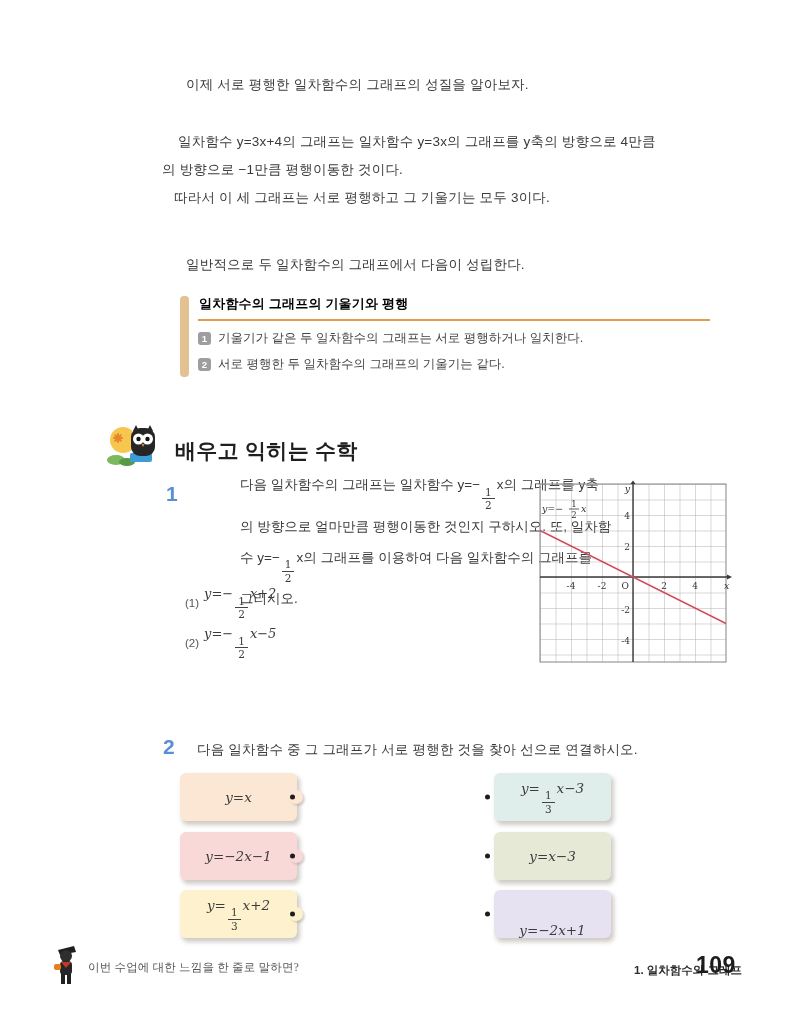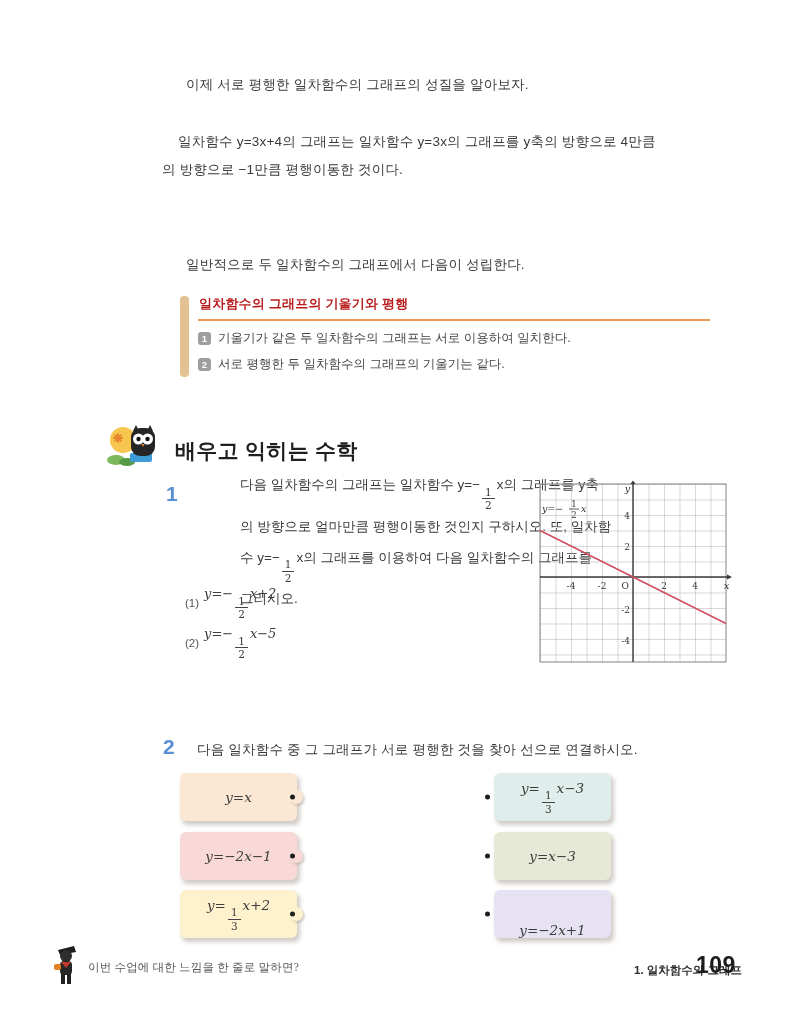--- a/index.html
+++ b/index.html
@@ -54,31 +54,32 @@
 </head>
 <body>
 
 <div class="page">
 
   <div class="abs body-line" style="left:186px;top:76px;">이제 서로 평행한 일차함수의 그래프의 성질을 알아보자.</div>
 
   <div class="abs para2" style="left:162px;top:128px;">
     <div class="body-line" style="padding-left:16px;">일차함수 y=3x+4의 그래프는 일차함수 y=3x의 그래프를 y축의 방향으로 4만큼</div>
     <div class="body-line">의 방향으로 −1만큼 평행이동한 것이다.</div>
+    <div class="body-line" style="padding-left:12px;margin-top:1px;">따라서 이 세 그래프는 서로 평행하고 그 기울기는 모두 3이다.</div>
   </div>
 
   <div class="abs body-line" style="left:186px;top:256px;">일반적으로 두 일차함수의 그래프에서 다음이 성립한다.</div>
 
   <div class="rule-box">
     <div class="rule-bar" style="background: rgb(227, 193, 147);"></div>
     <div class="rule-content">
-      <div class="rule-title" style="color: #b91c1c;">일차함수의 그래프의 기울기와 평행</div>
+      <div class="rule-title" style="color: #000000;">일차함수의 그래프의 기울기와 평행</div>
       <div class="rule-item">
         <span class="badge">1</span>
-        <span>기울기가 같은 두 일차함수의 그래프는 서로 이용하여 일치한다.</span>
+        <span>기울기가 같은 두 일차함수의 그래프는 서로 평행하거나 일치한다.</span>
       </div>
       <div class="rule-item">
         <span class="badge">2</span>
         <span>서로 평행한 두 일차함수의 그래프의 기울기는 같다.</span>
       </div>
     </div>
   </div>
 
   <div class="abs" style="left:106px;top:419px;">
     <svg width="52" height="48" viewBox="0 0 52 48">

